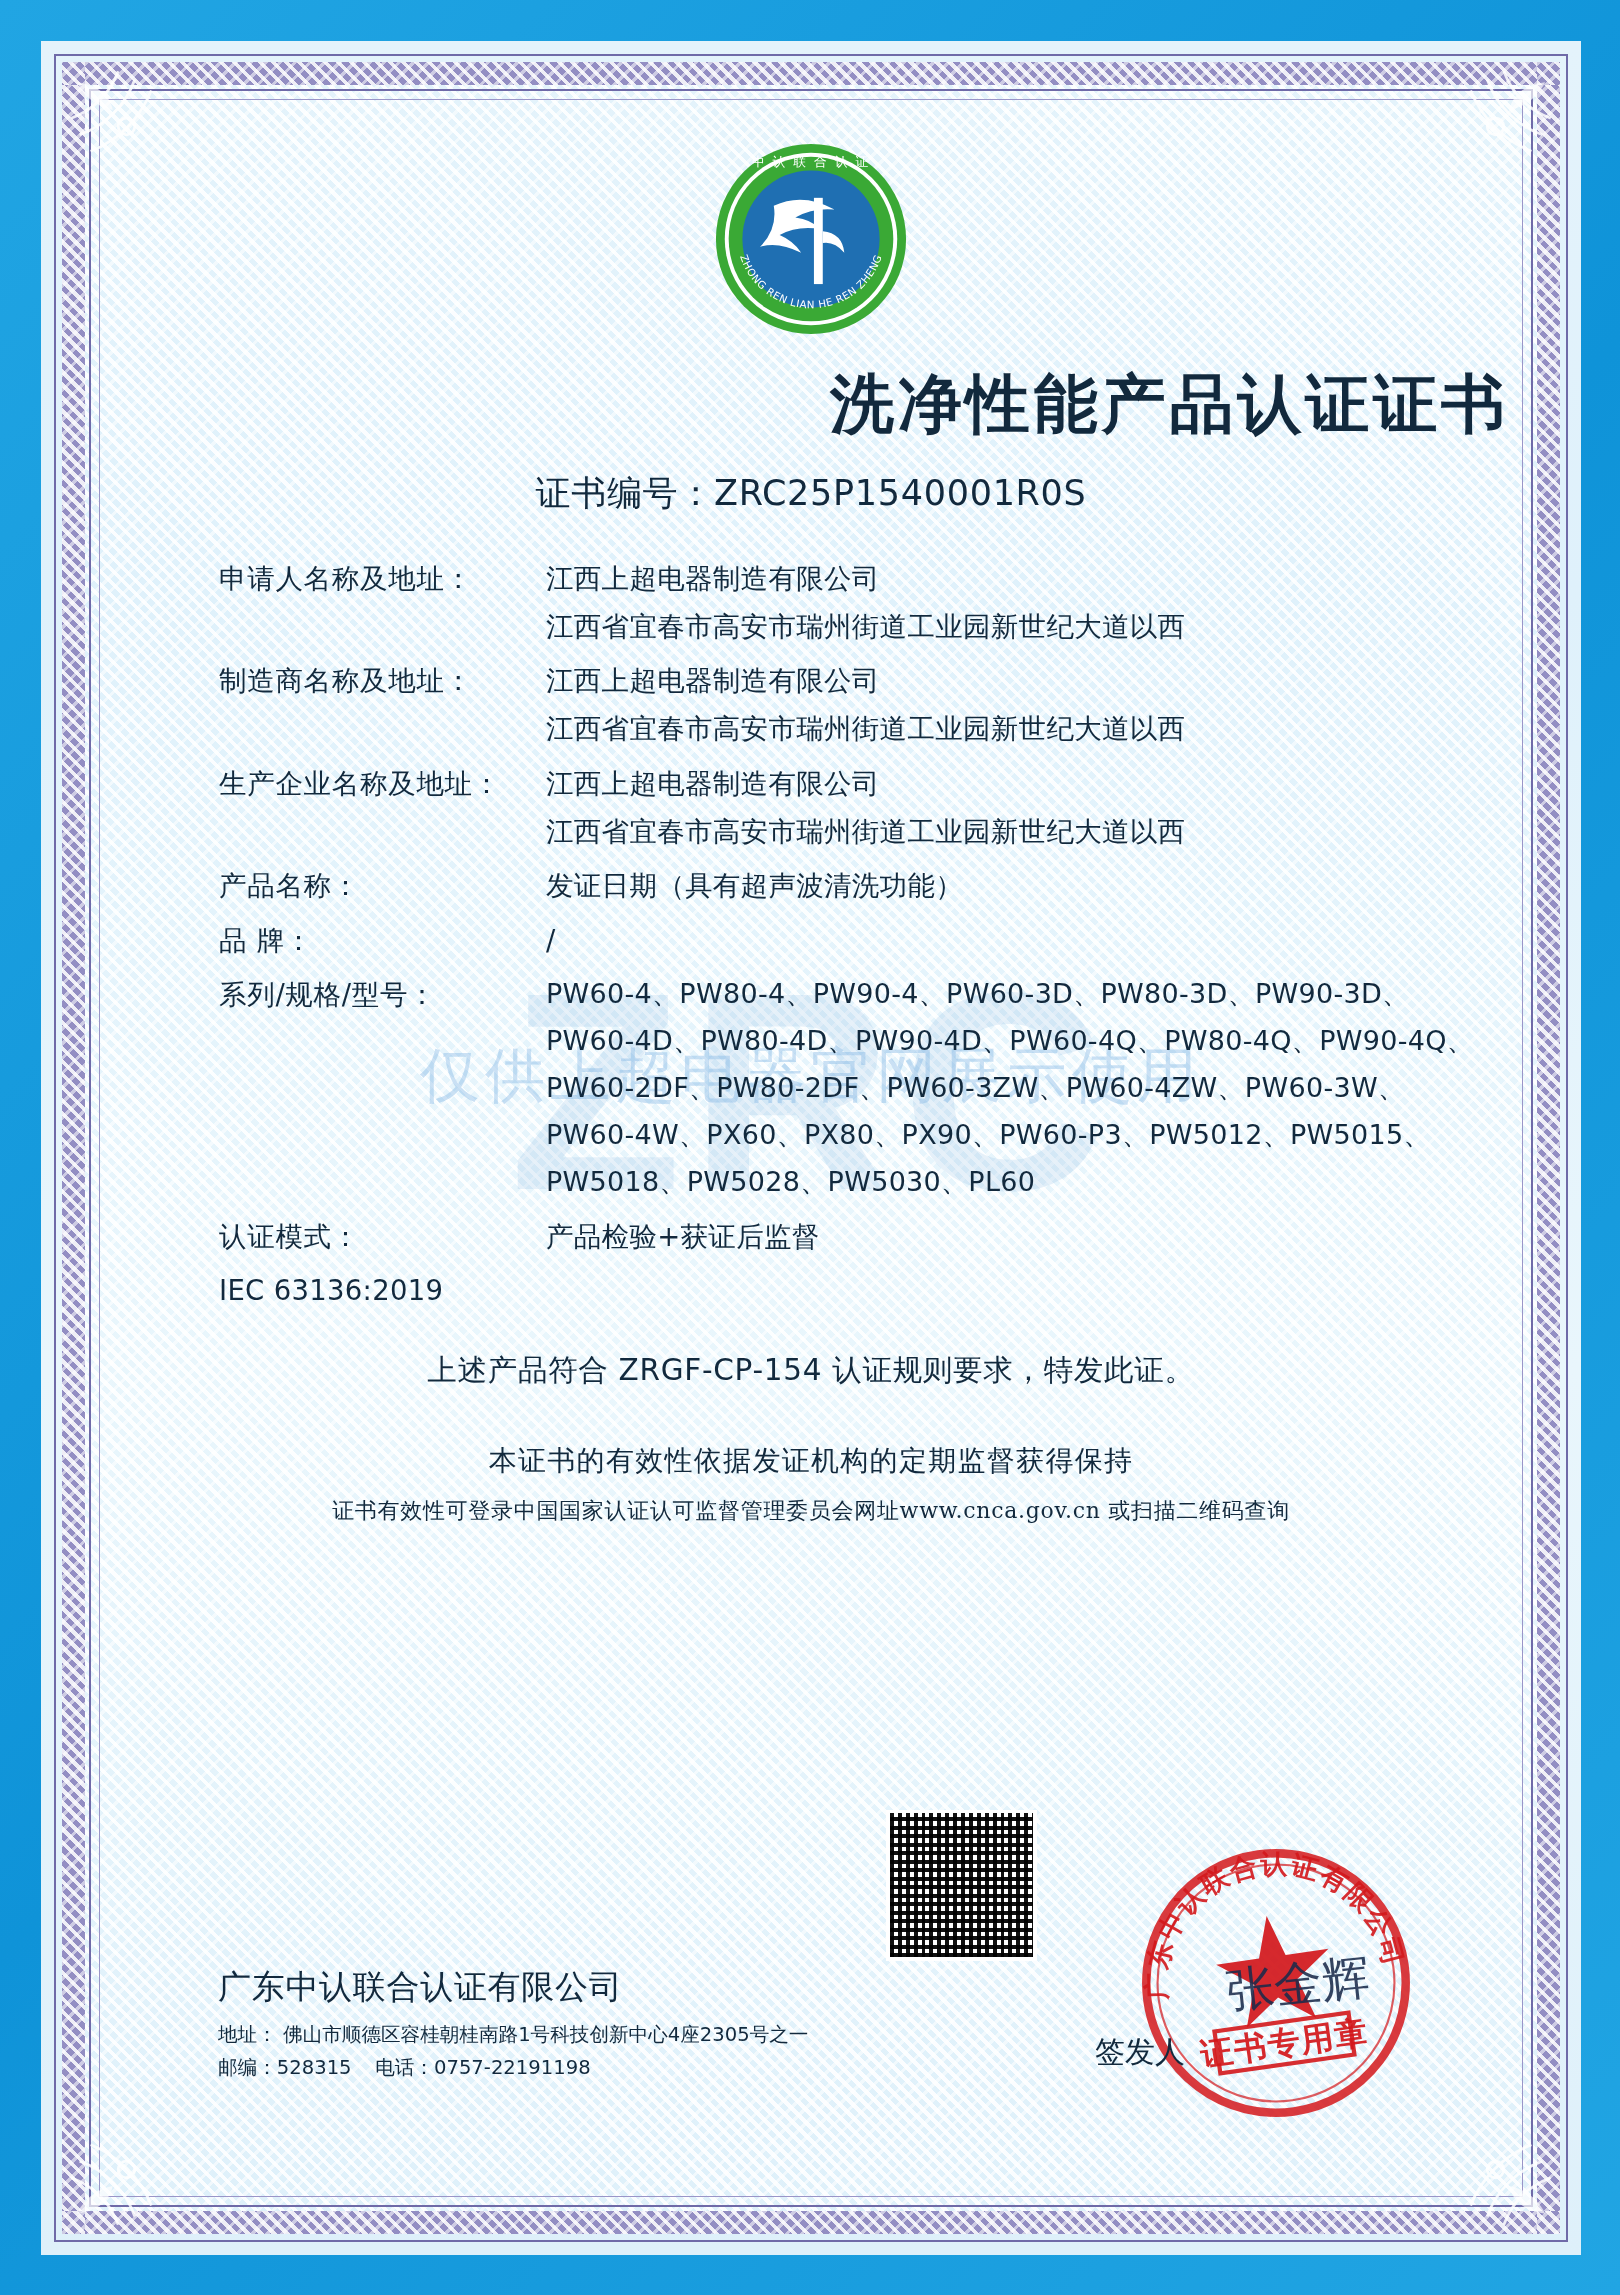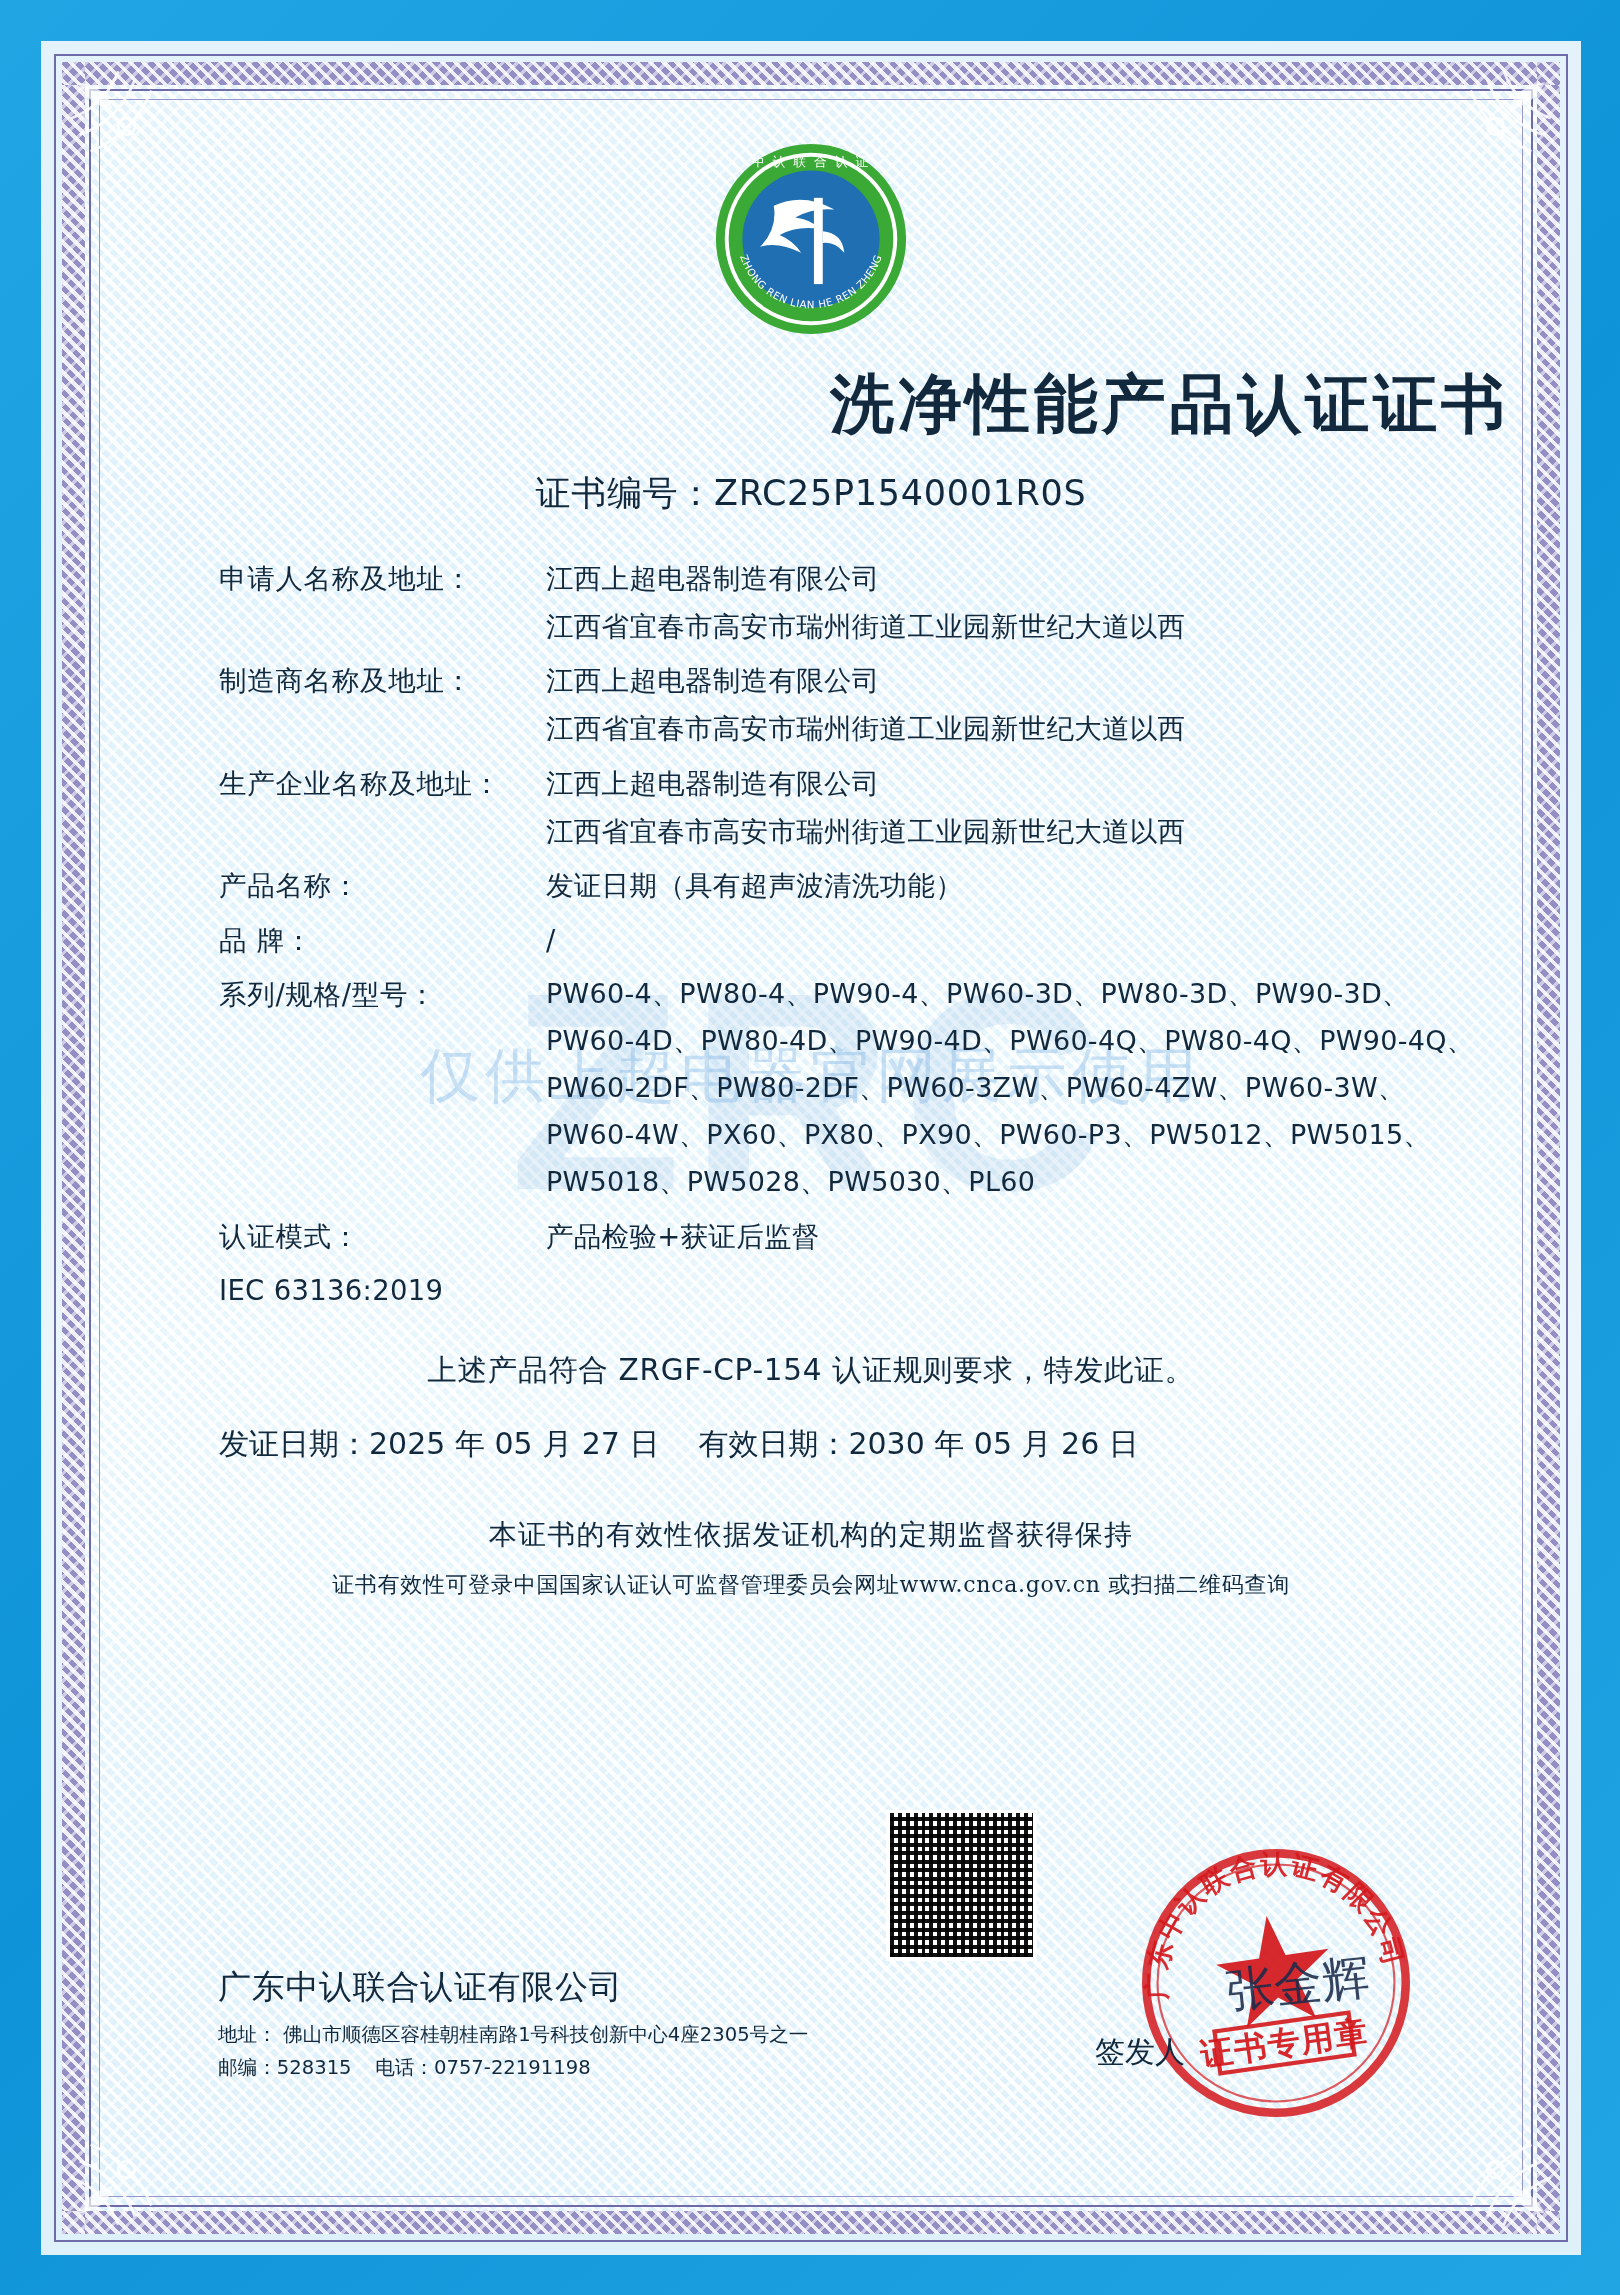--- a/index.html
+++ b/index.html
@@ -437,23 +437,20 @@
         </div>
 
         <div class="row">
           <div class="val">IEC 63136:2019</div>
         </div>
 
       </div>
 
       <div class="statement">上述产品符合 ZRGF-CP-154 认证规则要求，特发此证。</div>
 
-      <div class="dates">
-        <span>发证日期：</span><span>2025 年 05 月 27 日</span><span class="gap"></span><span>有效日期：</span><span>2030 年 05 月 26 日</span>
-      </div>
 
       <div class="notes">
         <div class="note1">本证书的有效性依据发证机构的定期监督获得保持</div>
         <div class="note2">证书有效性可登录中国国家认证认可监督管理委员会网址www.cnca.gov.cn 或扫描二维码查询</div>
       </div>
 
       <div class="footer">
 
         <div class="qr">
           <div class="qr-inner"></div>

